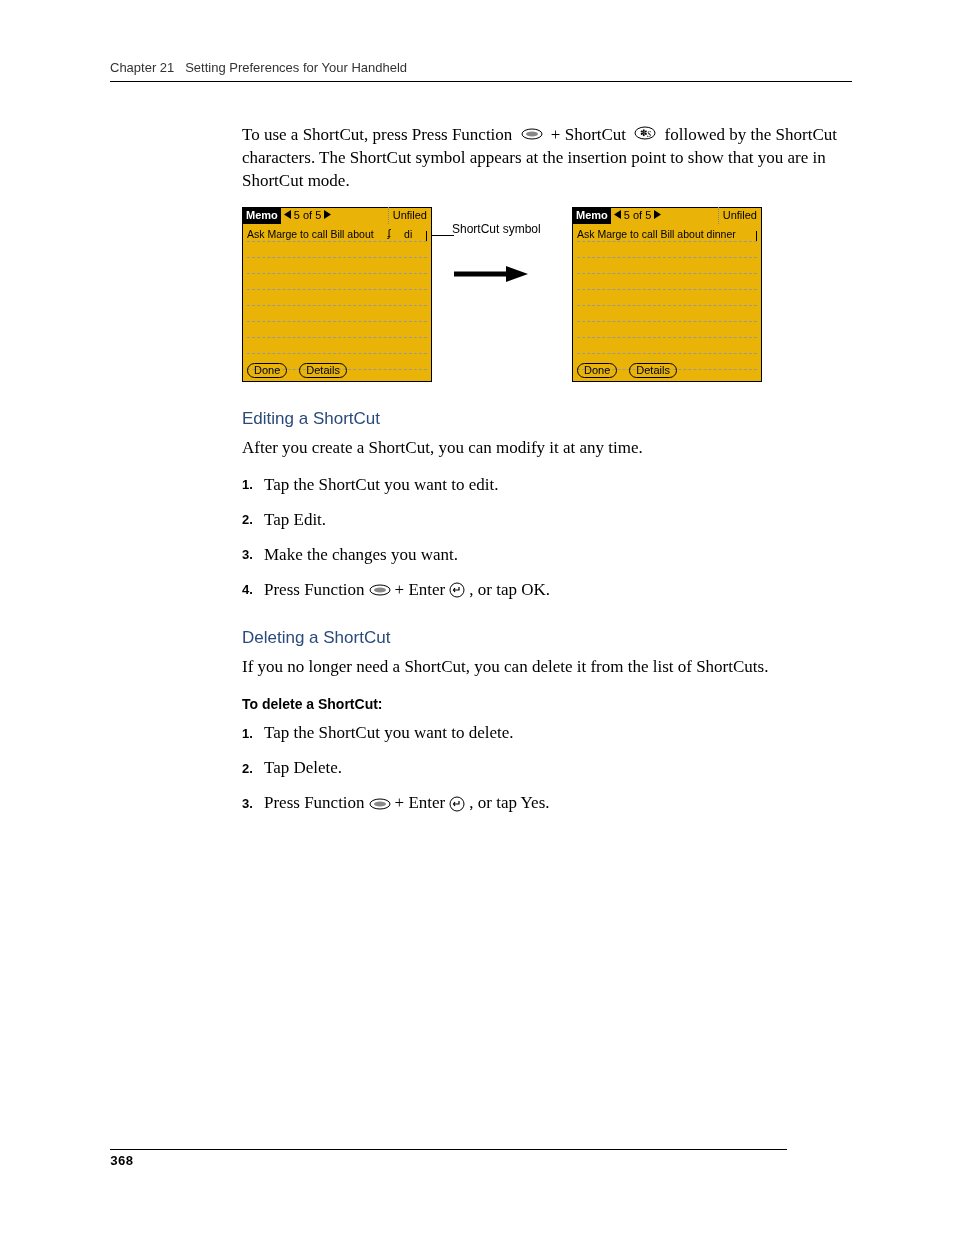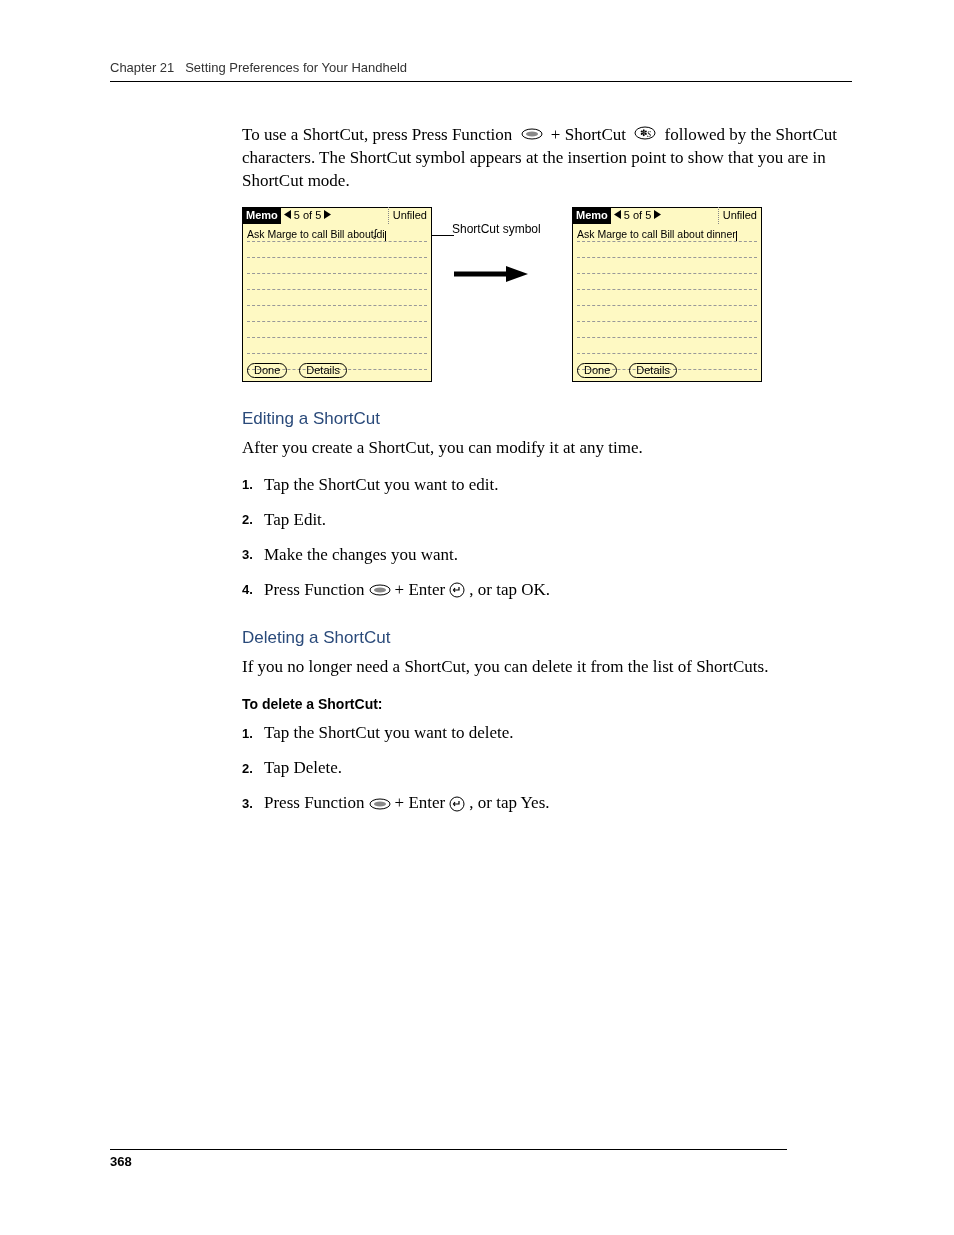--- a/index.html
+++ b/index.html
@@ -80,21 +80,21 @@
     margin: 10px 0 18px 0;
   }
   .memo-box {
     border: 1.5px solid #000;
     width: 190px;
     height: 175px;
     box-sizing: border-box;
     font-family: Arial, sans-serif;
     font-size: 11px;
     position: relative;
-    background: #fef9c3;
+    background: #eab308;
   }
   .memo-top {
     display: flex;
     align-items: center;
     height: 16px;
   }
   .memo-title {
     background: #000;
     color: #fff;
     font-weight: bold;
@@ -117,20 +117,21 @@
     padding: 2px 4px 0 4px;
   }
   .memo-line {
     border-bottom: 1px dashed #999;
     height: 15px;
     font-size: 10.5px;
     white-space: nowrap;
     display:flex;
     align-items:flex-end;
     padding-bottom:0px;
+    justify-content:space-between;
   }
   .memo-buttons {
     position: absolute;
     bottom: 3px;
     left: 4px;
     display: flex;
     gap: 12px;
   }
   .memo-btn {
     border: 1px solid #000;
@@ -157,21 +158,21 @@
   .arrow {
     margin-top: 28px;
   }
   .footer {
     position: absolute;
     bottom: 66px;
     left: 110px;
     right: 110px;
     border-top: 1px solid #000;
     padding-top: 4px;
-    font-family: Liberation Sans, sans-serif;
+    font-family: Liberation Mono, monospace;
     font-weight: bold;
     font-size: 13px;
   }
   .tri {
     display:inline-block;
   }
 </style>
 </head>
 <body>
 

